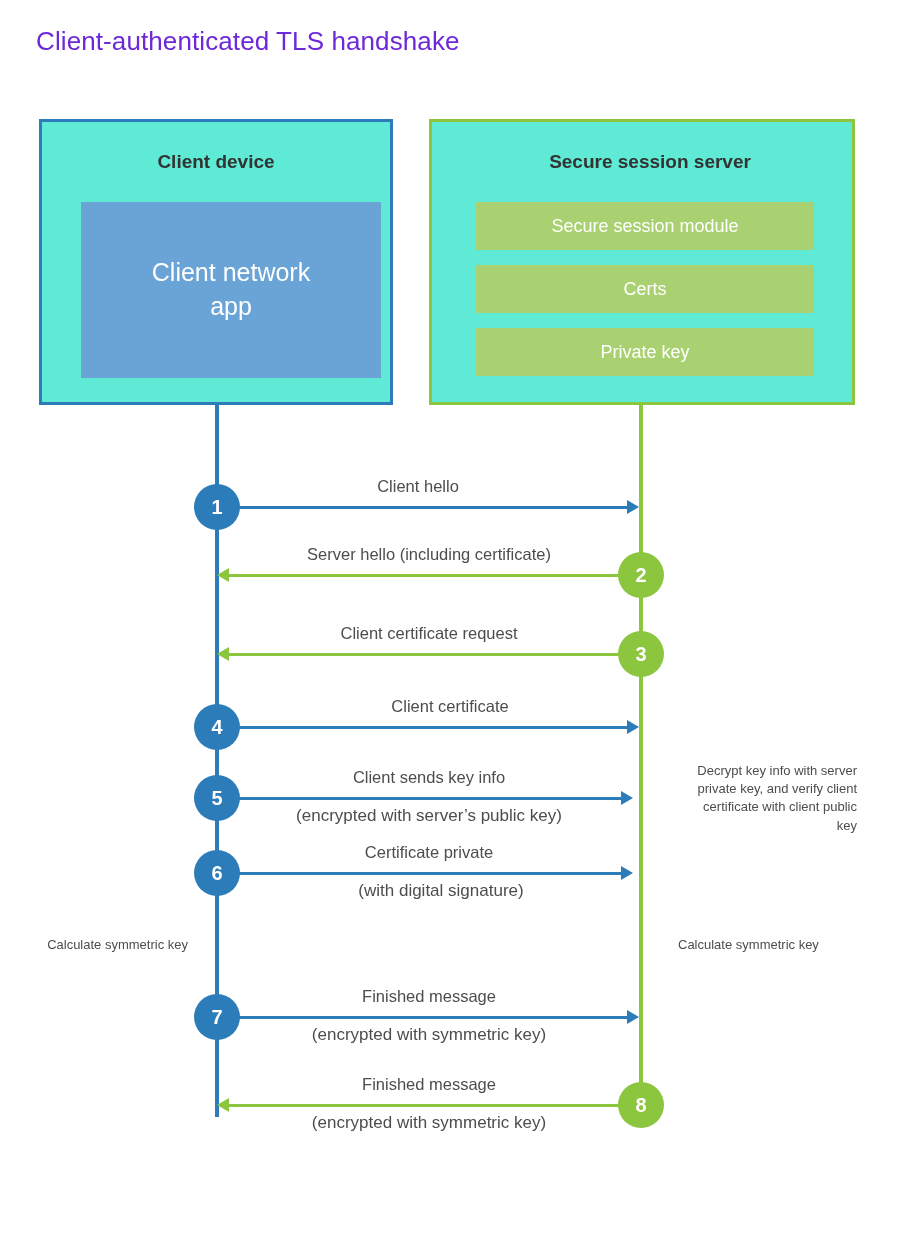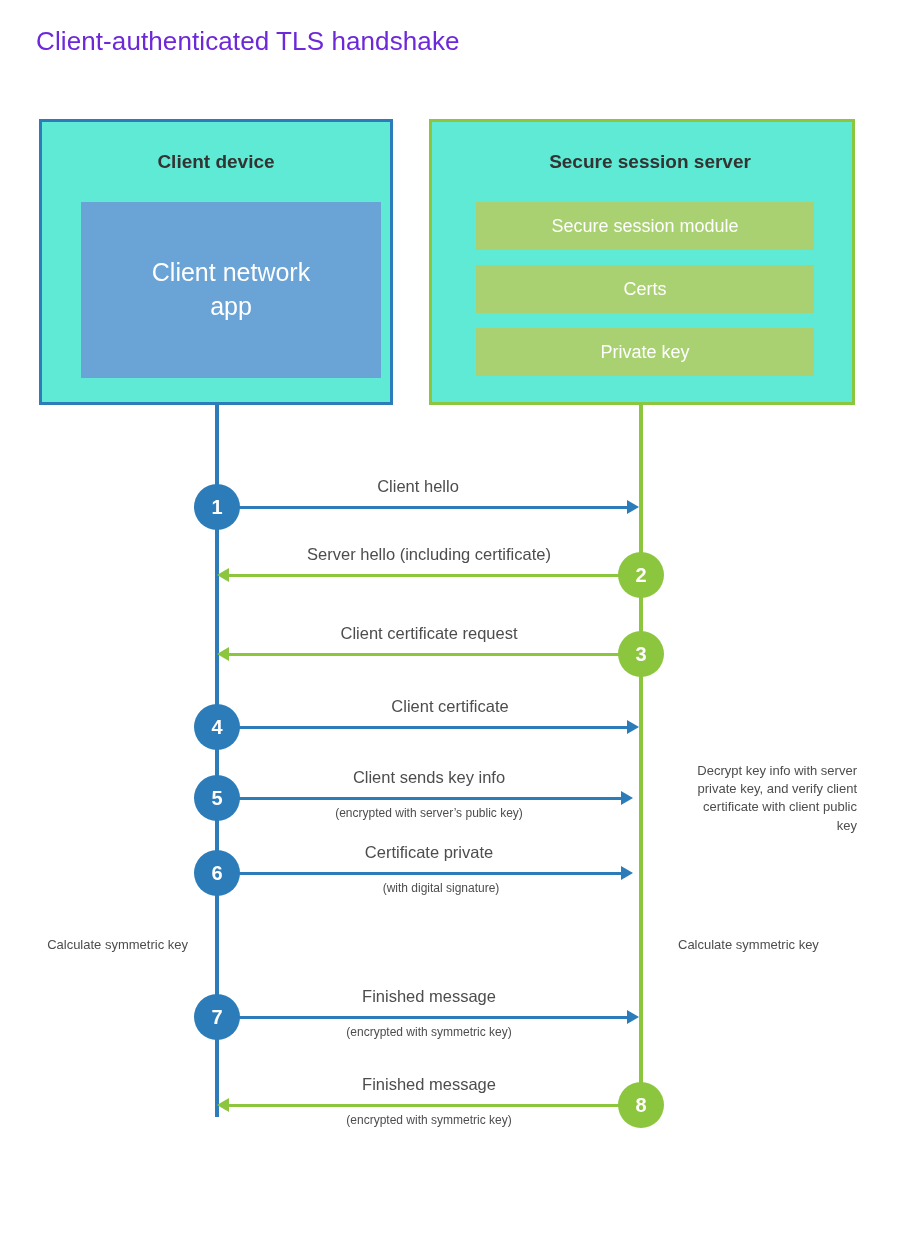--- a/index.html
+++ b/index.html
@@ -141,21 +141,21 @@
     text-align: center;
     font-size: 16.5px;
     color: #4d4d4d;
     white-space: nowrap;
     transform: translateX(-50%);
     top: -30px;
   }
   .msg-sublabel {
     position: absolute;
     text-align: right;
-    font-size: 12px;
+    font-size: 17px;
     color: #4d4d4d;
     white-space: nowrap;
     transform: translateX(-50%);
     top: 8px;
   }
 
   
   .step-circle {
     position: absolute;
     width: 46px;

